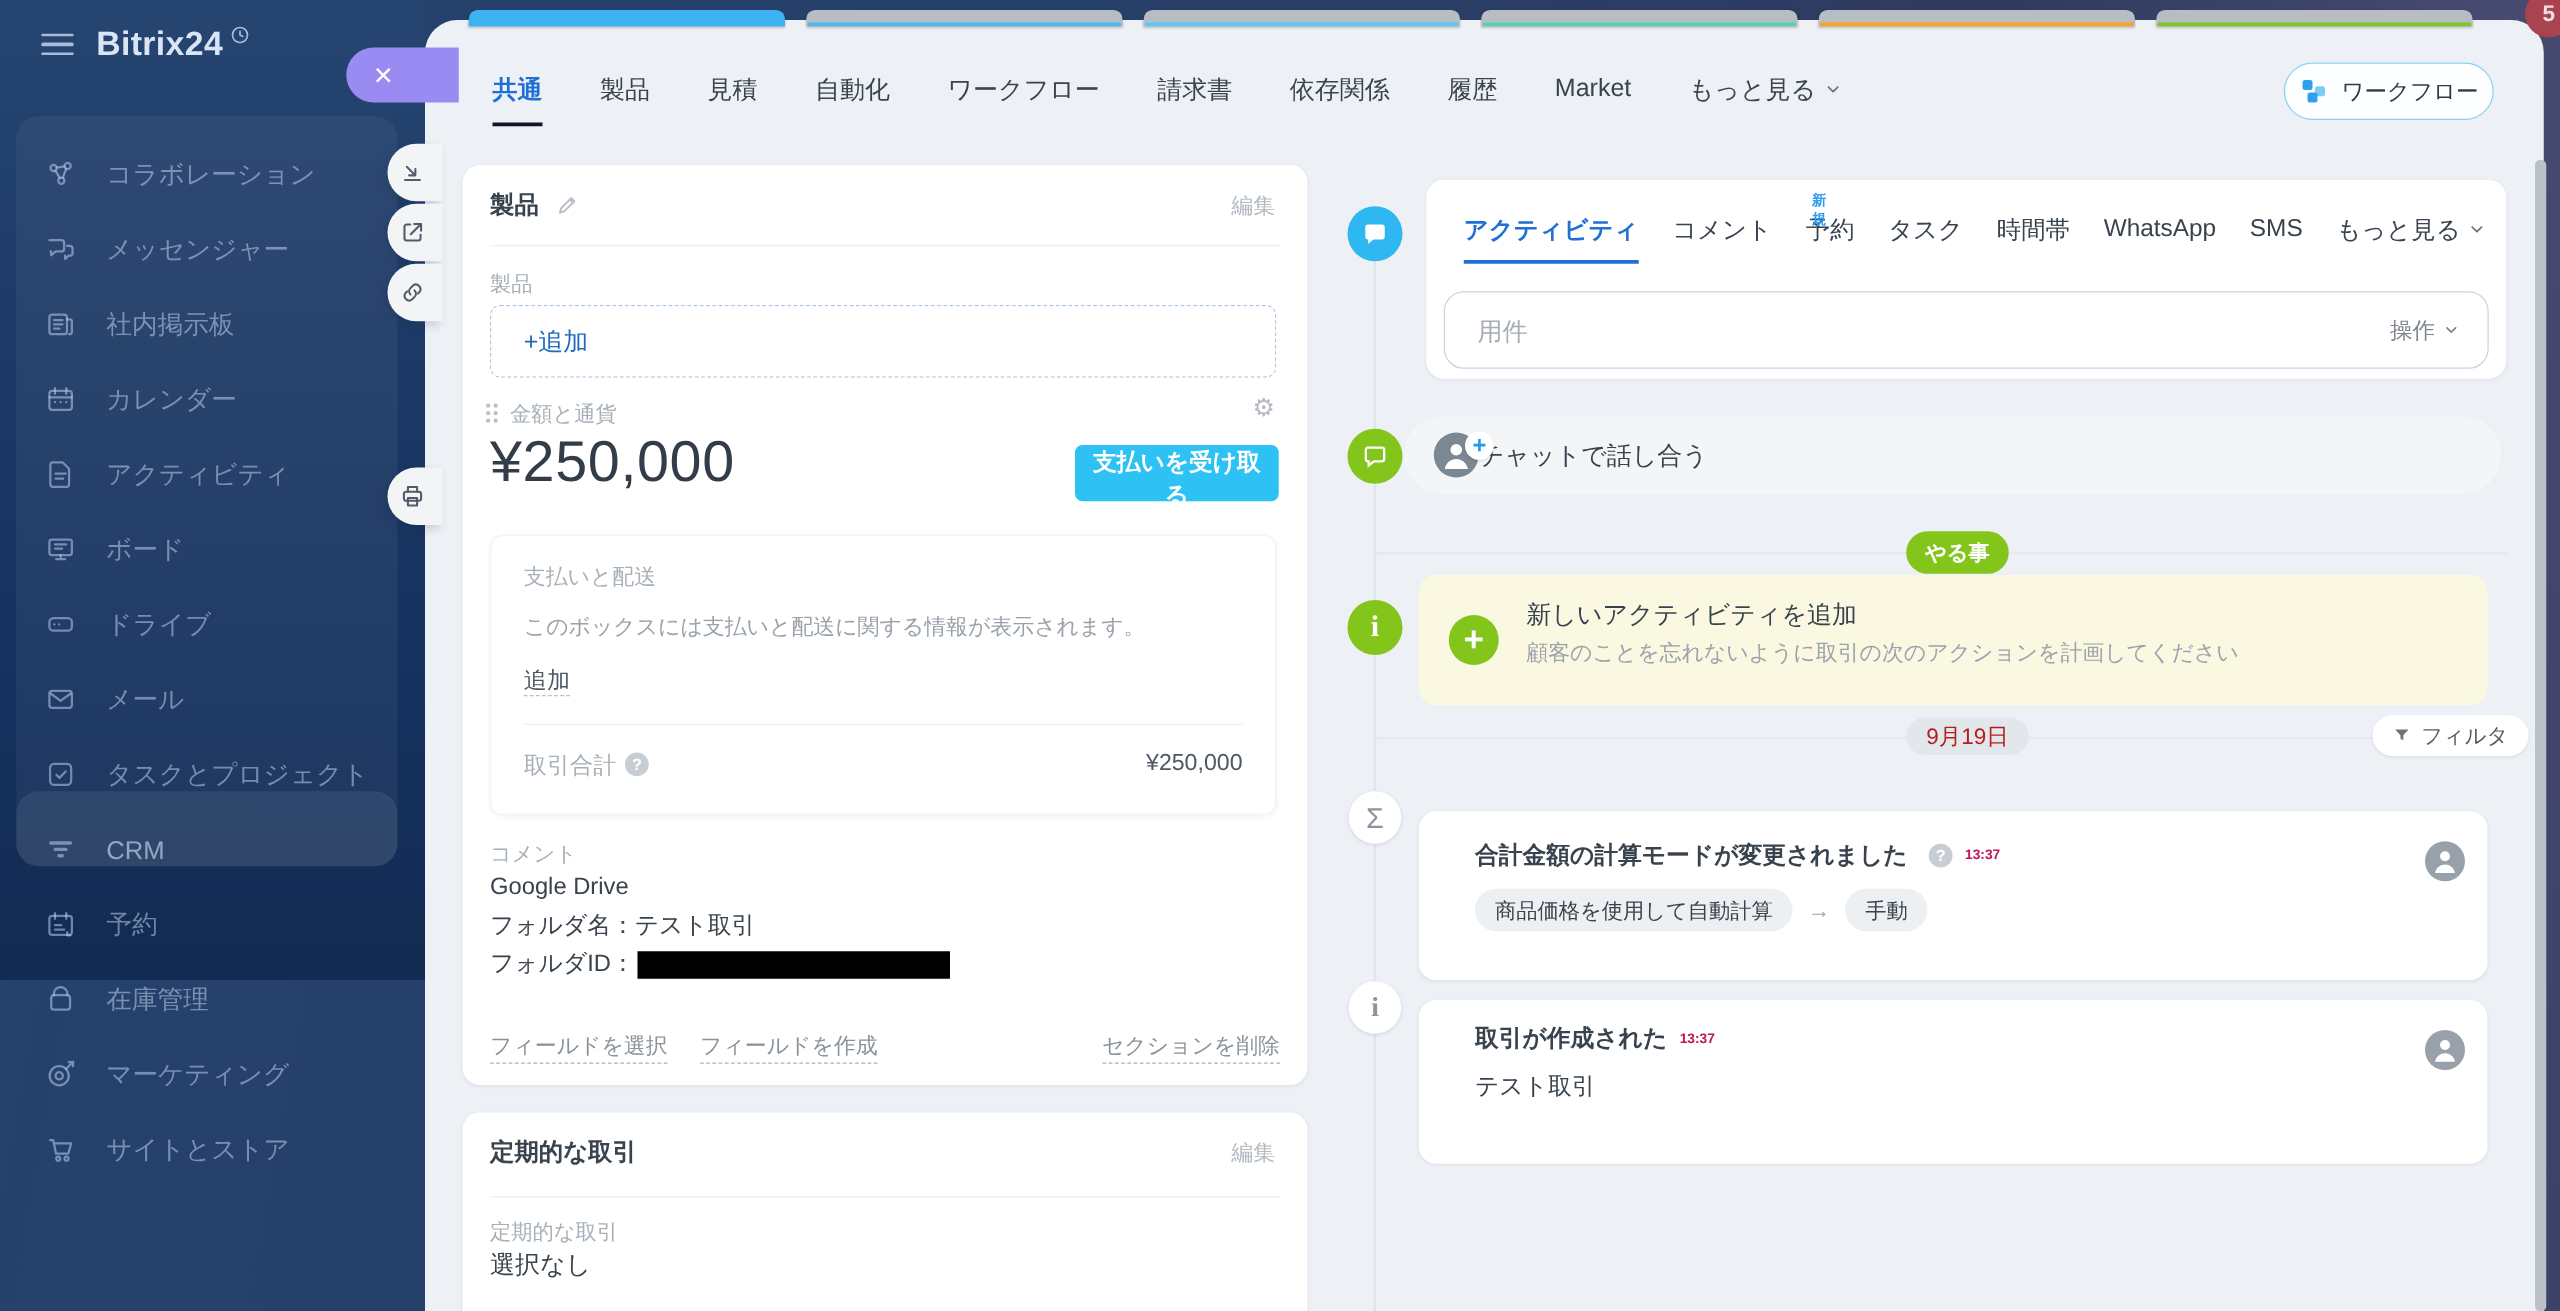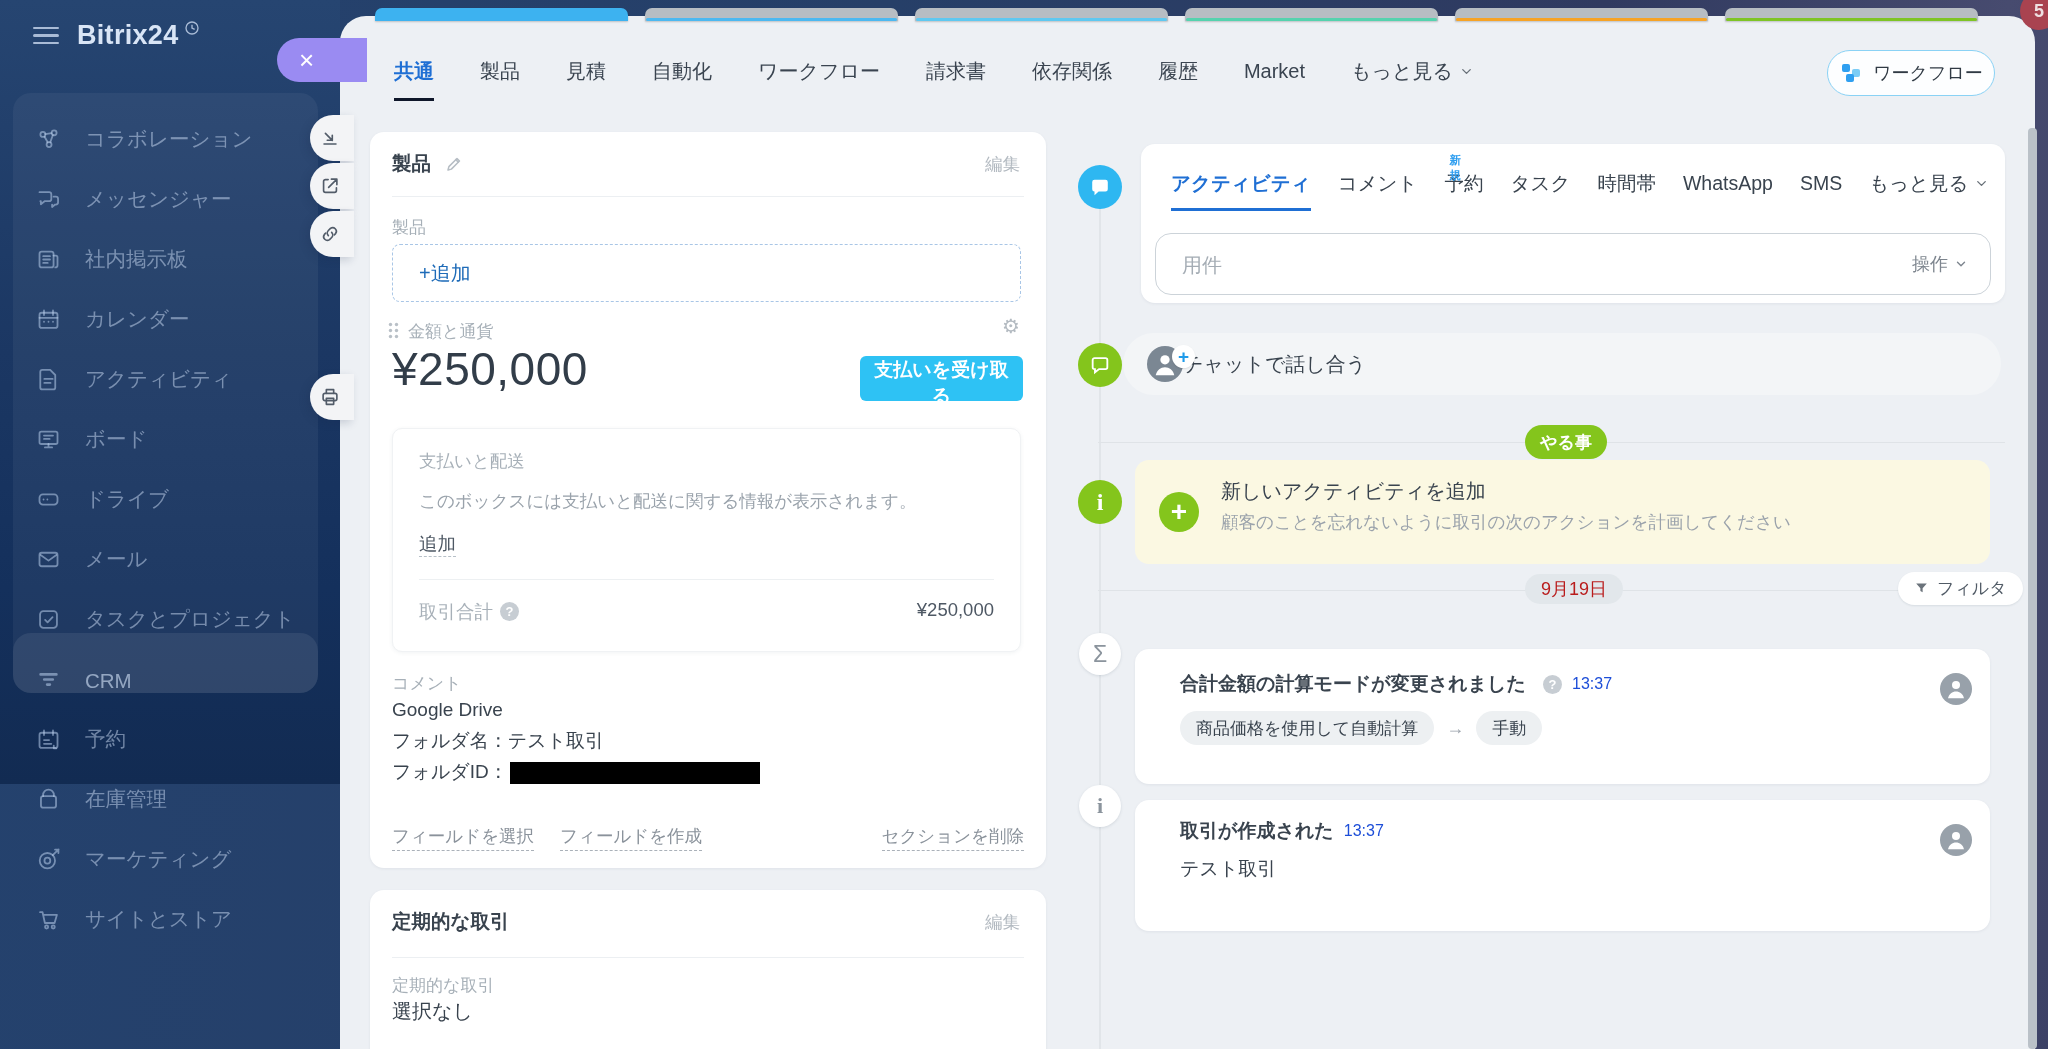--- a/index.html
+++ b/index.html
@@ -104,21 +104,21 @@
   .banner-d{position:absolute;left:86px;top:50px;font-size:17.5px;color:#9aa2ab}
   #date-line{top:574px}
   #date-pill{position:absolute;left:1185px;top:558px;height:30px;background:#e2e7eb;border-radius:15px;color:#b91c1c;
              font-size:18px;display:flex;align-items:center;justify-content:center;padding:0 16px}
   #filter-pill{position:absolute;left:1558px;top:556px;height:33px;background:#fff;border-radius:17px;color:#515b66;
                font-size:17px;display:flex;align-items:center;gap:8px;padding:0 16px;cursor:pointer;box-shadow:0 1px 2px rgba(60,80,100,.12)}
   .tl-card{position:absolute;left:795px;width:855px;background:#fff;border-radius:14px;box-shadow:0 1px 3px rgba(60,80,100,.08)}
   #cardA{top:633px;height:135px}
   #cardB{top:784px;height:131px}
   .tl-title{position:absolute;left:45px;top:22px;font-size:19px;font-weight:bold;color:#39434e;display:flex;align-items:center;gap:10px}
-  .tl-time{font-weight:normal;font-size:16px;color:#1d4ed8}
+  .tl-time{font-weight:bold;font-size:11px;color:#be185d}
   .pill-row{position:absolute;left:45px;top:62px;display:flex;align-items:center;gap:12px}
   .gpill{background:#edf0f2;border-radius:17px;height:34px;display:flex;align-items:center;padding:0 16px;font-size:17px;color:#39434e}
   .pill-arrow{color:#9aa2ab;font-size:18px}
   .card-av{position:absolute;right:18px;top:24px;width:32px;height:32px;border-radius:50%;background:#98a1aa;
            display:flex;align-items:center;justify-content:center;cursor:pointer}
   .tl-body{position:absolute;left:45px;top:56px;font-size:19px;color:#39434e}
   #cardB .tl-title{top:18px}
   
   .edge-x{position:absolute;left:277px;top:38px;width:68px;height:44px;border-radius:22px 0 0 22px;background:#9a8bf2;
           z-index:6;color:#fff;display:flex;align-items:center;padding-left:22px;font-size:26px;cursor:pointer;font-weight:300}

